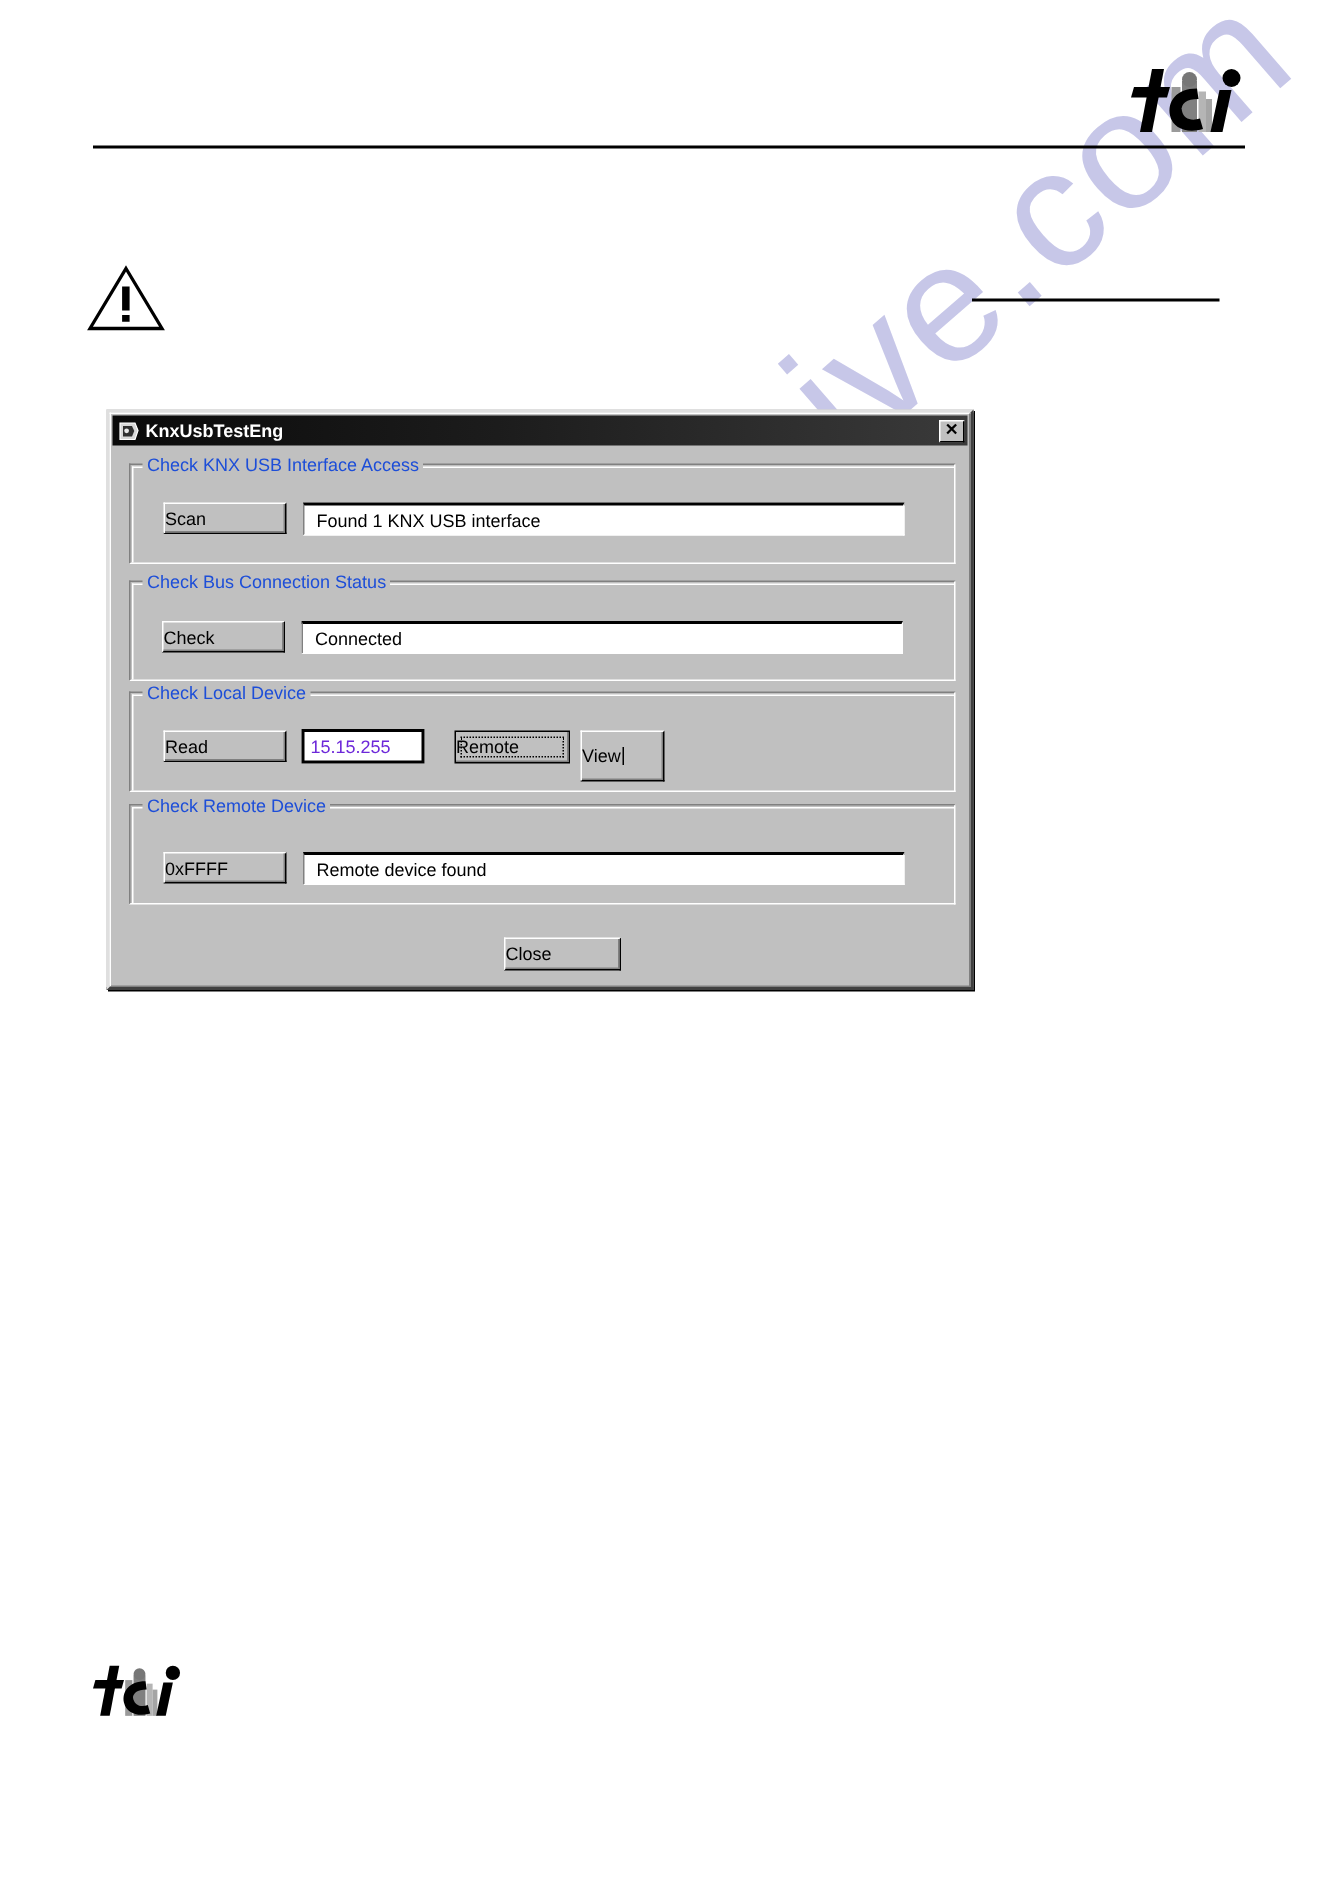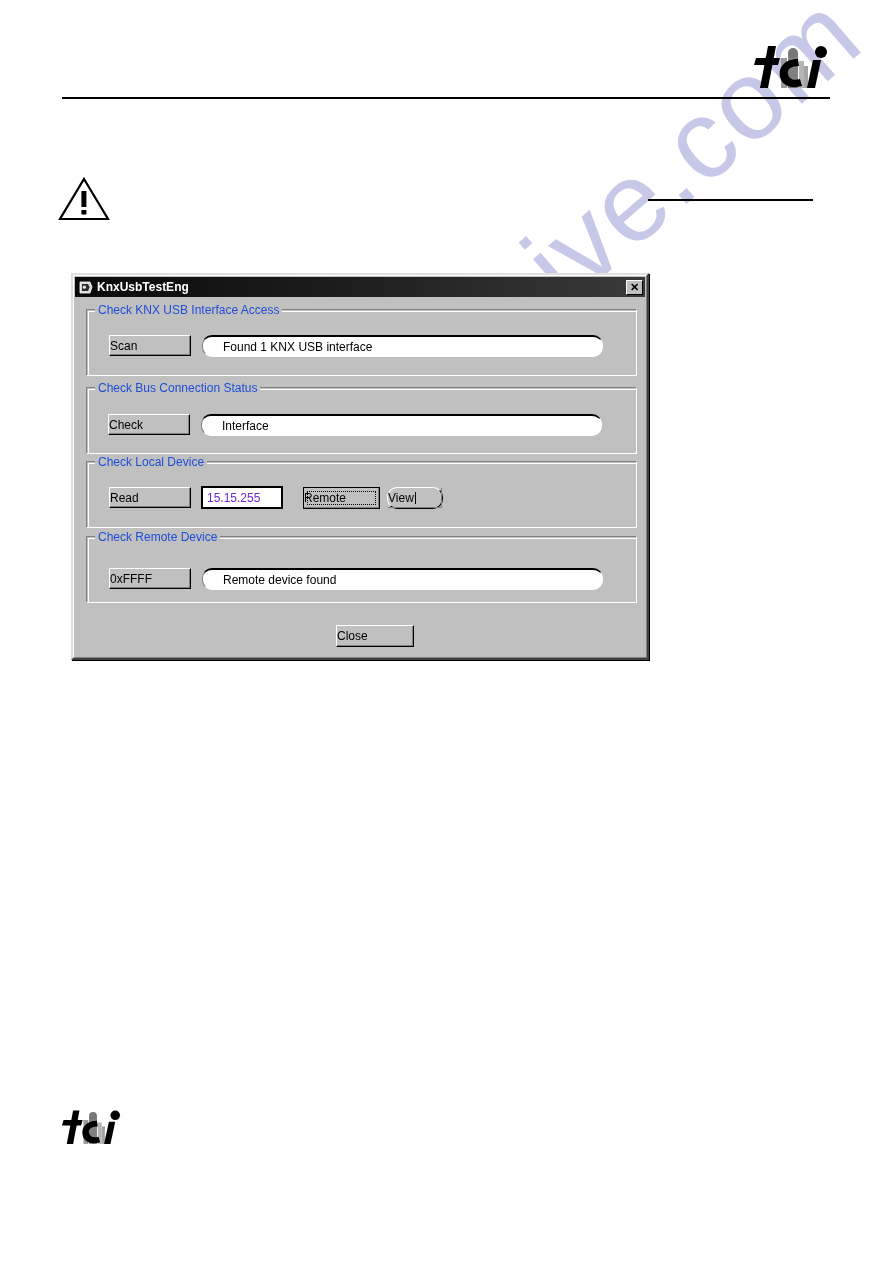--- a/index.html
+++ b/index.html
@@ -220,25 +220,24 @@
     background: #ffffff;
     border-top: 1px solid #808080;
     border-left: 1px solid #808080;
     border-right: 1px solid #ffffff;
     border-bottom: 1px solid #ffffff;
     box-sizing: border-box;
     font-size: 12px;
     color: #000000;
     display: flex;
     align-items: center;
-    padding-left: 20px;
+    padding-left: 8px;
     font-family: "Liberation Sans", sans-serif;
     white-space: nowrap;
     overflow: hidden;
-    border-radius: 10px;
   }
   .field.statusline {
     border-top: 2px solid #000000;
   }
 
   .textbox {
     position: absolute;
     background: #ffffff;
     border: 2px solid #000000;
     box-sizing: border-box;
@@ -321,34 +320,34 @@
     <span class="btn-label">Scan</span>
   </div>
   <div class="field statusline" style="left:129px; top:60px; width:401px; height:22px;">Found 1 KNX USB interface</div>
 
   <div class="group" style="left:13px; top:112px; width:551px; height:67px;">
     <span class="group-label">Check Bus Connection Status</span>
   </div>
   <div class="btn" style="left:35px; top:139px; width:82px; height:21px;">
     <span class="btn-label">Check</span>
   </div>
-  <div class="field statusline" style="left:128px; top:139px; width:401px; height:22px;">Interface</div>
+  <div class="field statusline" style="left:128px; top:139px; width:401px; height:22px;">Connected</div>
 
   <div class="group" style="left:13px; top:186px; width:551px; height:67px;">
     <span class="group-label">Check Local Device</span>
   </div>
   <div class="btn" style="left:36px; top:212px; width:82px; height:21px;">
     <span class="btn-label">Read</span>
   </div>
   <div class="textbox" style="left:128px; top:211px; width:82px; height:23px;">15.15.255</div>
   <div class="btn focused" style="left:230px; top:212px; width:77px; height:22px;">
     <span class="focus-ring"></span>
     <span class="btn-label">Remote</span>
   </div>
-  <div class="btn" style="left:314px; top:212px; width:56px; height:22px;border-radius:10px;">
+  <div class="btn" style="left:314px; top:212px; width:56px; height:34px;">
     <span class="btn-label">View</span>
       <span class="caret"></span>
   </div>
 
   <div class="group" style="left:13px; top:261px; width:551px; height:67px;">
     <span class="group-label">Check Remote Device</span>
   </div>
   <div class="btn" style="left:36px; top:293px; width:82px; height:21px;">
     <span class="btn-label">0xFFFF</span>
   </div>

